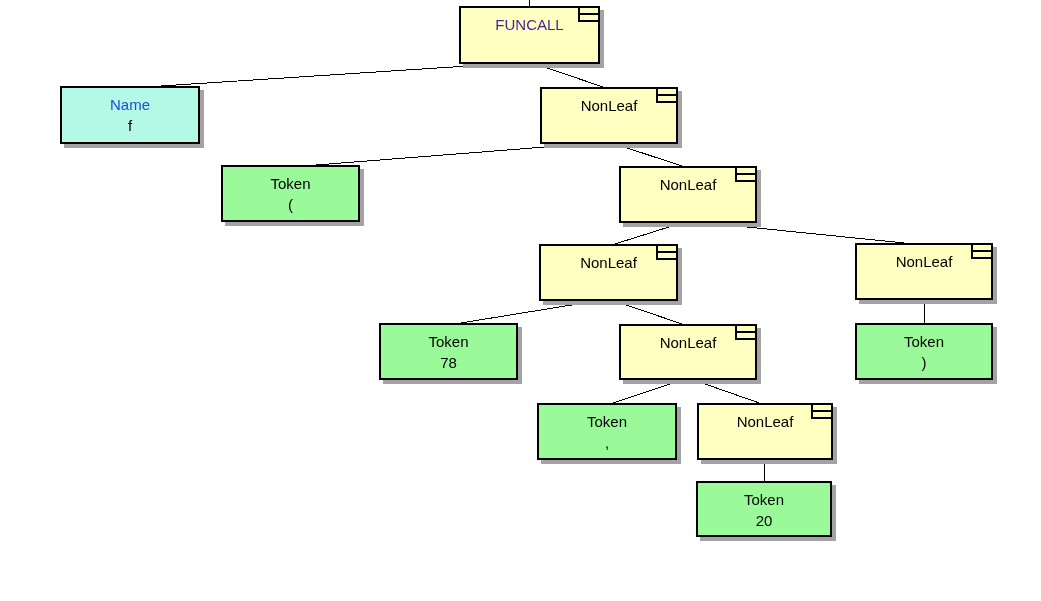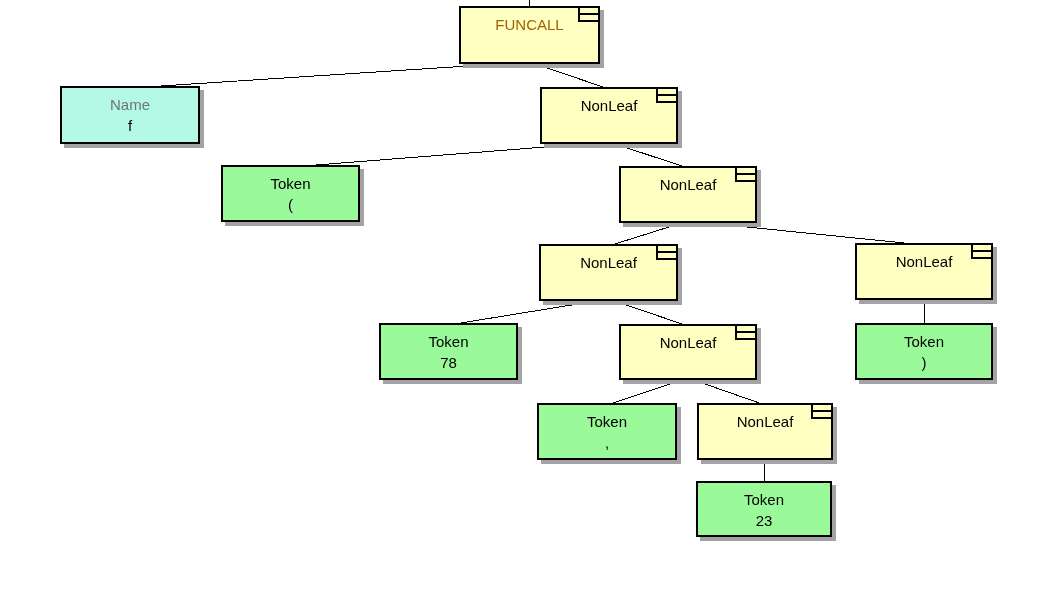--- a/index.html
+++ b/index.html
@@ -46,27 +46,27 @@
       <line x1="688" y1="221" x2="608.5" y2="246" stroke="#000000" stroke-width="1" shape-rendering="crispEdges"></line>
       <line x1="688" y1="221" x2="924" y2="245" stroke="#000000" stroke-width="1" shape-rendering="crispEdges"></line>
       <line x1="608.5" y1="299" x2="448.5" y2="325" stroke="#000000" stroke-width="1" shape-rendering="crispEdges"></line>
       <line x1="608.5" y1="299" x2="688" y2="326" stroke="#000000" stroke-width="1" shape-rendering="crispEdges"></line>
       <line x1="924" y1="298" x2="924" y2="325" stroke="#000000" stroke-width="1" shape-rendering="crispEdges"></line>
       <line x1="688" y1="378" x2="607" y2="405" stroke="#000000" stroke-width="1" shape-rendering="crispEdges"></line>
       <line x1="688" y1="378" x2="765" y2="405" stroke="#000000" stroke-width="1" shape-rendering="crispEdges"></line>
       <line x1="765" y1="458" x2="764" y2="483" stroke="#000000" stroke-width="1" shape-rendering="crispEdges"></line>
     </svg>
 <div class="node kind-nonleaf" style="left: 459px; top: 6px; width: 141px; height: 58px; background: rgb(255, 255, 193); border-color: rgb(0, 0, 0); box-shadow: rgb(163, 163, 163) 4px 4px 0px 0px;">
-      <div class="node-label" style="color: #a16207; text-align: right;">FUNCALL</div>
+      <div class="node-label" style="color: #4c1d95; text-align: right;">FUNCALL</div>
       <div class="node-icon" style="border-color: rgb(0, 0, 0);">
         <div class="icon-divider" style="border-bottom-color: rgb(0, 0, 0);"></div>
       </div>
     </div>
     <div class="node kind-name" style="left: 60px; top: 86px; width: 140px; height: 58px; background: rgb(180, 248, 230); border-color: rgb(0, 0, 0); box-shadow: rgb(163, 163, 163) 4px 4px 0px 0px;">
-      <div class="node-label" style="color: #737373;">Name</div>
+      <div class="node-label" style="color: #1d4ed8;">Name</div>
       <div class="node-value" style="color: rgb(0, 0, 0);">f</div>
     </div>
     <div class="node kind-nonleaf" style="left: 540px; top: 87px; width: 138px; height: 57px; background: rgb(255, 255, 193); border-color: rgb(0, 0, 0); box-shadow: rgb(163, 163, 163) 4px 4px 0px 0px;">
       <div class="node-label" style="color: rgb(0, 0, 0);">NonLeaf</div>
       <div class="node-icon" style="border-color: rgb(0, 0, 0);">
         <div class="icon-divider" style="border-bottom-color: rgb(0, 0, 0);"></div>
       </div>
     </div>
     <div class="node kind-token" style="left: 221px; top: 165px; width: 139px; height: 57px; background: rgb(154, 250, 154); border-color: rgb(0, 0, 0); box-shadow: rgb(163, 163, 163) 4px 4px 0px 0px;">
       <div class="node-label" style="color: rgb(0, 0, 0);">Token</div>
@@ -109,15 +109,15 @@
       <div class="node-value" style="color: rgb(0, 0, 0);">,</div>
     </div>
     <div class="node kind-nonleaf" style="left: 697px; top: 403px; width: 136px; height: 57px; background: rgb(255, 255, 193); border-color: rgb(0, 0, 0); box-shadow: rgb(163, 163, 163) 4px 4px 0px 0px;">
       <div class="node-label" style="color: rgb(0, 0, 0);">NonLeaf</div>
       <div class="node-icon" style="border-color: rgb(0, 0, 0);">
         <div class="icon-divider" style="border-bottom-color: rgb(0, 0, 0);"></div>
       </div>
     </div>
     <div class="node kind-token" style="left: 696px; top: 481px; width: 136px; height: 56px; background: rgb(154, 250, 154); border-color: rgb(0, 0, 0); box-shadow: rgb(163, 163, 163) 4px 4px 0px 0px;">
       <div class="node-label" style="color: rgb(0, 0, 0);">Token</div>
-      <div class="node-value" style="color: rgb(0, 0, 0);">23</div>
+      <div class="node-value" style="color: rgb(0, 0, 0);">20</div>
     </div>
   </div>
 
 </body></html>

